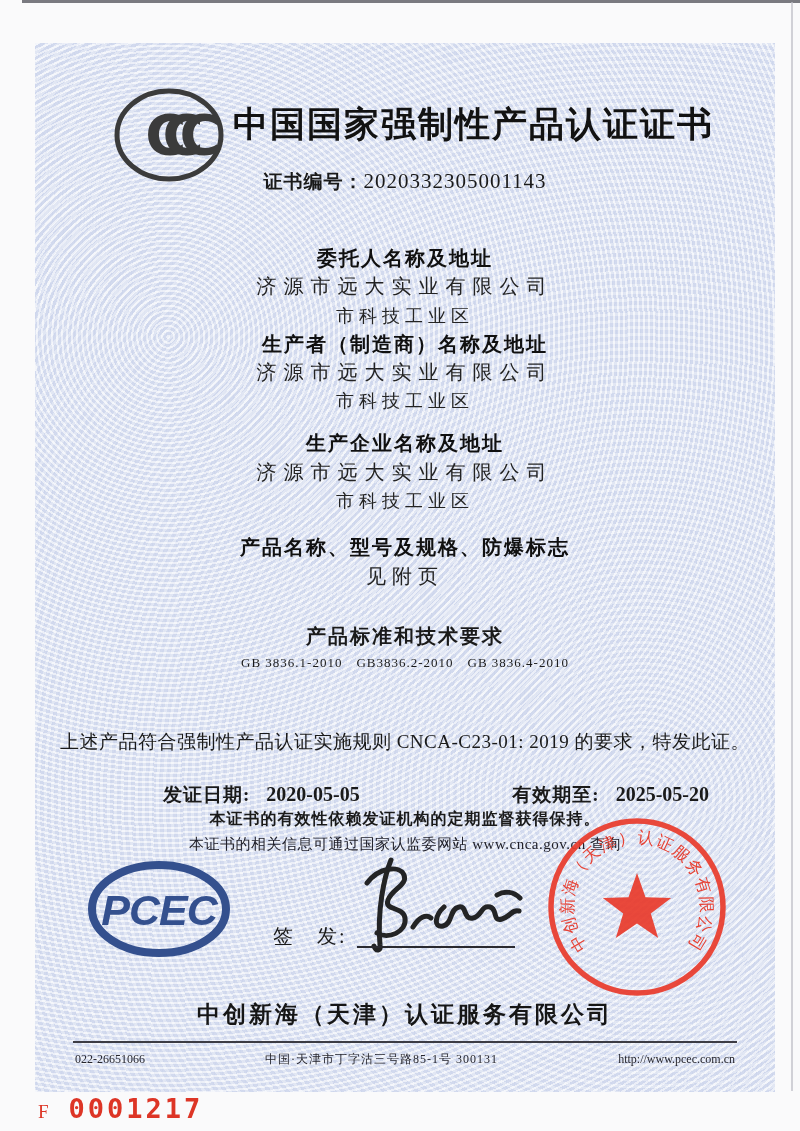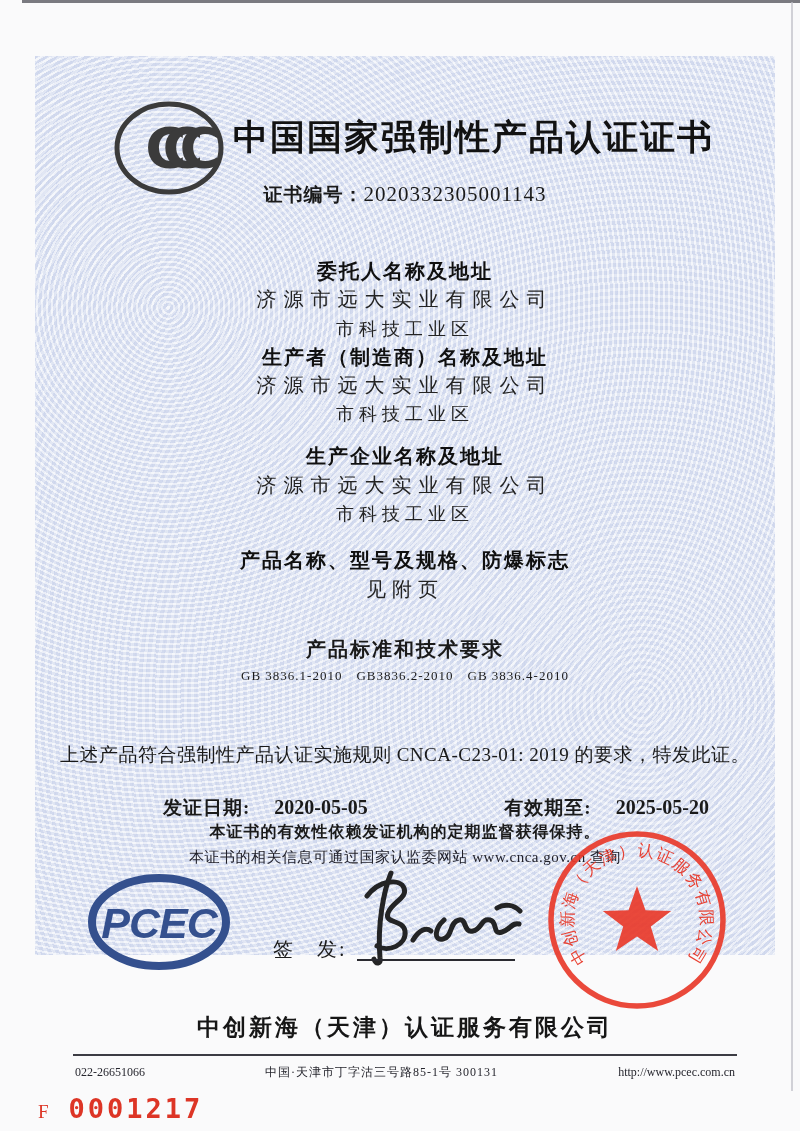--- a/index.html
+++ b/index.html
@@ -8,21 +8,21 @@
     background:#fafafb;
     font-family:"Liberation Serif","DejaVu Serif",serif;
     position:relative;
     color:#1a1a1a;
     overflow:hidden;
   }
   .scan-top{position:absolute;top:0;left:22px;right:0;height:3px;background:#63636a;opacity:.85;}
   .scan-right{position:absolute;top:2px;bottom:40px;right:7px;width:2px;background:#bfbfc8;opacity:.7;}
 
   .panel{
-    position:absolute;left:35px;top:56px;width:740px;height:899px;
+    position:absolute;left:35px;top:43px;width:740px;height:1049px;
     background-color:#e4e9f5;
     background-image:
       repeating-radial-gradient(circle at 18% 28%, rgba(255,255,255,.45) 0 2px, rgba(125,145,205,.10) 2px 5px),
       repeating-radial-gradient(circle at 82% 72%, rgba(255,255,255,.35) 0 3px, rgba(125,145,205,.08) 3px 7px),
       repeating-linear-gradient(95deg, rgba(150,165,215,.06) 0 1px, rgba(255,255,255,0) 1px 4px);
   }
 
   .abs{position:absolute;}
   .ctr{left:0;right:0;text-align:center;}
 
@@ -44,21 +44,21 @@
   .s2l{top:288px;} .s2n{top:316px;} .s2a{top:346px;}
   .s3l{top:387px;} .s3n{top:416px;} .s3a{top:446px;}
   .s4l{top:491px;} .s4n{top:520px;letter-spacing:6px;font-size:20px;}
 
   .std-label{top:580px;font-size:20px;font-weight:700;letter-spacing:2px;}
   .std-codes{top:611px;font-size:13px;letter-spacing:1px;}
 
   .statement{top:686px;font-size:19px;font-weight:400;letter-spacing:.5px;}
 
   .dates-row{top:739px;left:128px;right:66px;display:flex;justify-content:space-between;}
-  .date-group{display:flex;gap:24px;align-items:baseline;justify-content:center;}
+  .date-group{display:flex;gap:16px;align-items:baseline;justify-content:center;}
   .date-label{font-size:19px;font-weight:700;letter-spacing:1px;}
   .date-value{font-size:20px;font-weight:700;font-family:"Liberation Serif",serif;}
 
   .validity{top:766px;font-size:16px;font-weight:700;letter-spacing:1px;}
   .infonote{top:792px;font-size:15px;letter-spacing:.5px;color:#20202a;}
 
   .logo-pcec{left:48px;top:815px;}
   .sign-label{left:238px;top:880px;font-size:20px;letter-spacing:2px;}
   .signature{left:312px;top:812px;}
   .sign-line{left:322px;top:903px;width:158px;height:2px;background:#2a2a30;}

